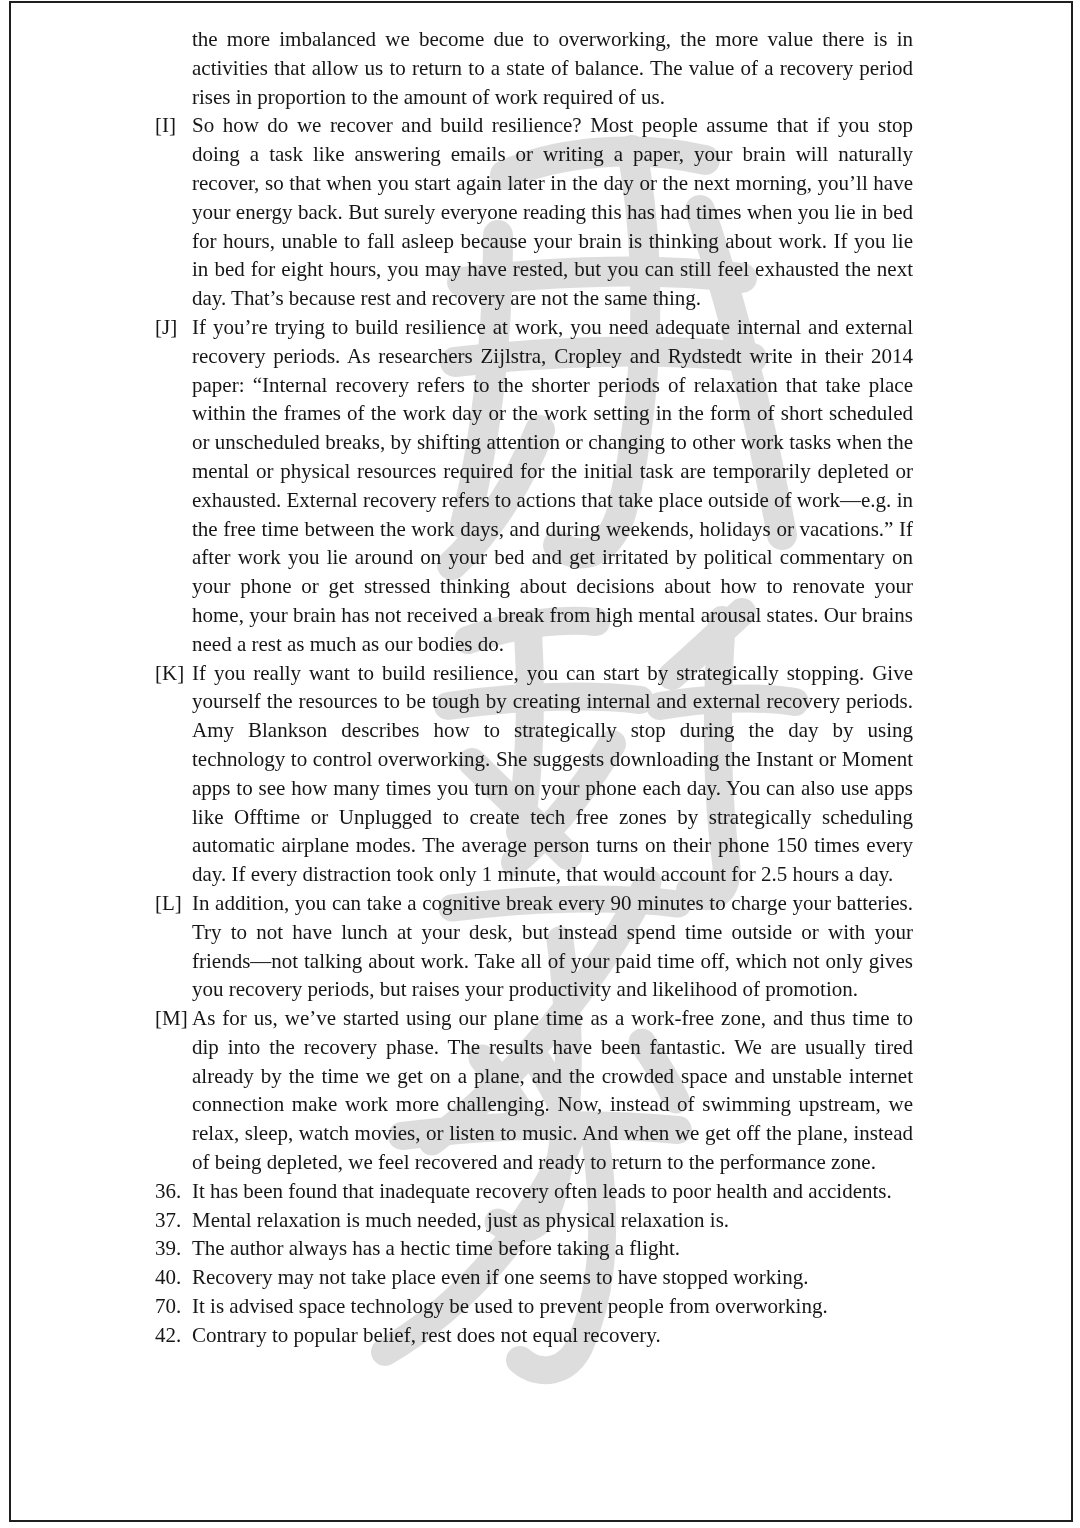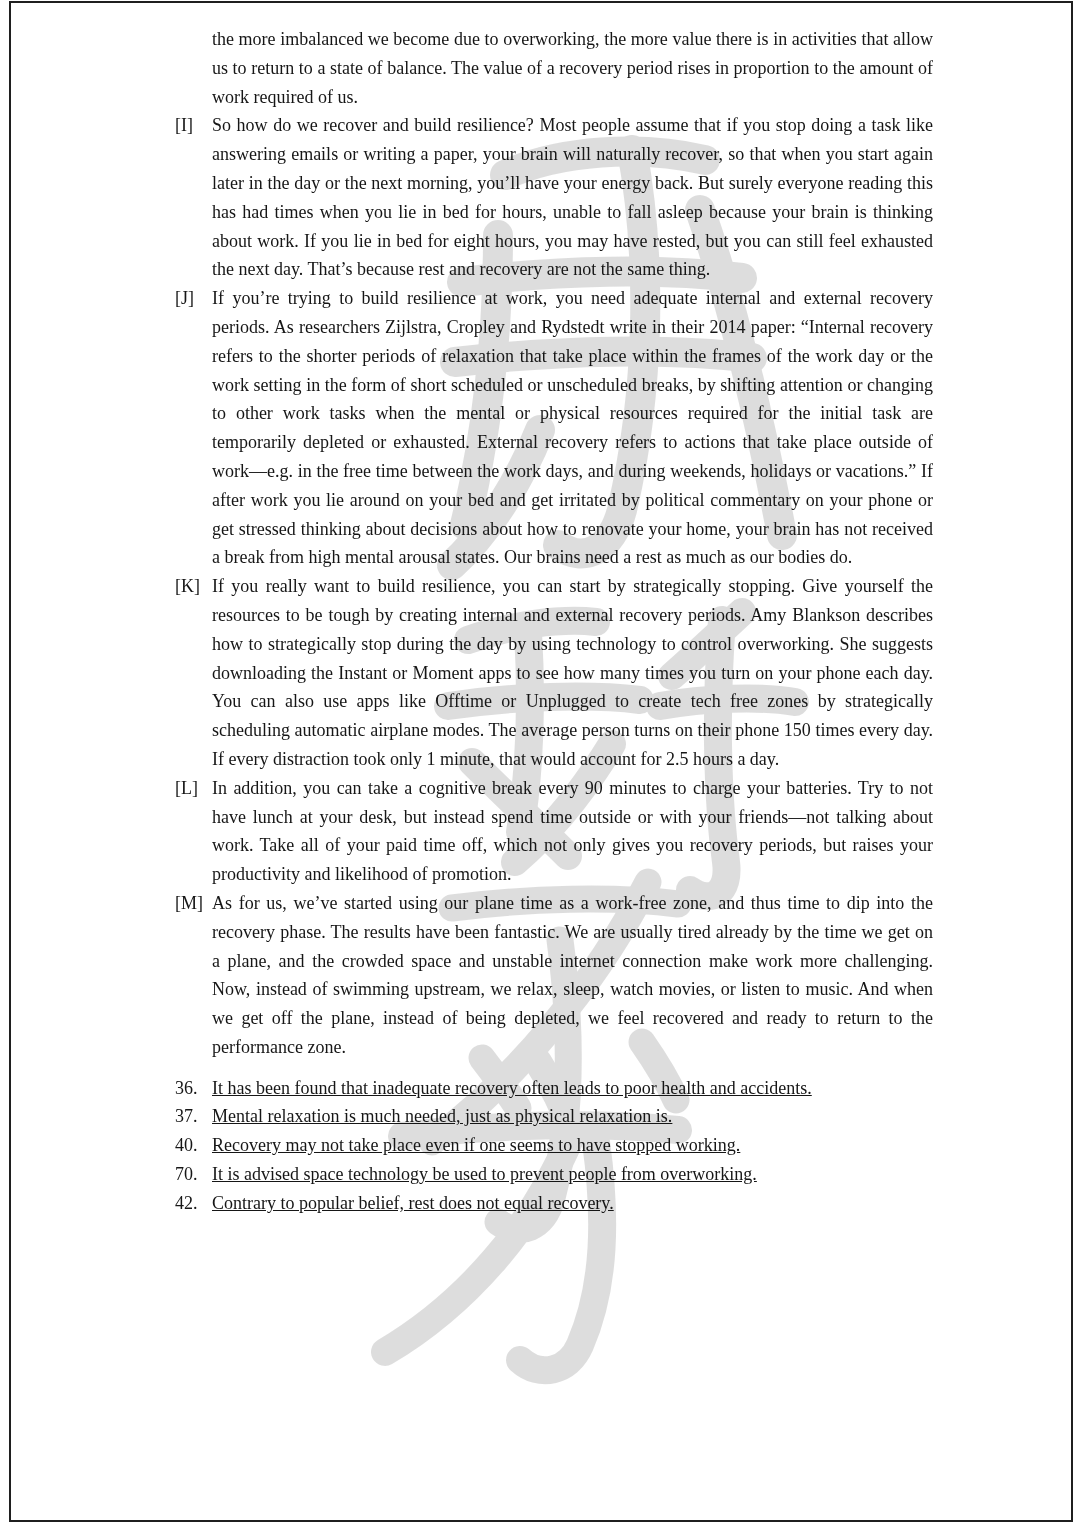--- a/index.html
+++ b/index.html
@@ -28,42 +28,40 @@
   .watermark {
     position: absolute;
     left: 0;
     top: 0;
     width: 1080px;
     height: 1528px;
     opacity: 0.55;
   }
   .content {
     position: absolute;
-    left: 175px;
+    left: 155px;
     top: 25px;
     width: 758px;
-    font-size: 18px;
+    font-size: 21px;
     line-height: 28.8px;
   }
   .para {
     text-align: justify;
     padding-left: 37px;
     text-indent: -37px;
   }
   .para.no-label {
     text-indent: 0;
   }
   .label {
     display: inline-block;
     width: 37px;
     text-indent: 0;
   }
   .statements {
-    margin-top: 12px;
-    text-decoration: underline;
   }
   .statement {
     text-align: justify;
     padding-left: 37px;
     text-indent: -37px;
   }
 </style>
 </head>
 <body>
 
@@ -137,20 +135,23 @@
     </div>
 
     <div class="statements">
       <div class="statement">
         <span class="label">36.</span><span>It has been found that inadequate recovery often leads to poor health and accidents.</span>
       </div>
       <div class="statement">
         <span class="label">37.</span><span>Mental relaxation is much needed, just as physical relaxation is.</span>
       </div>
       <div class="statement">
+        <span class="label">39.</span><span>The author always has a hectic time before taking a flight.</span>
+      </div>
+      <div class="statement">
         <span class="label">40.</span><span>Recovery may not take place even if one seems to have stopped working.</span>
       </div>
       <div class="statement">
         <span class="label">70.</span><span>It is advised space technology be used to prevent people from overworking.</span>
       </div>
       <div class="statement">
         <span class="label">42.</span><span>Contrary to popular belief, rest does not equal recovery.</span>
       </div>
     </div>
 

